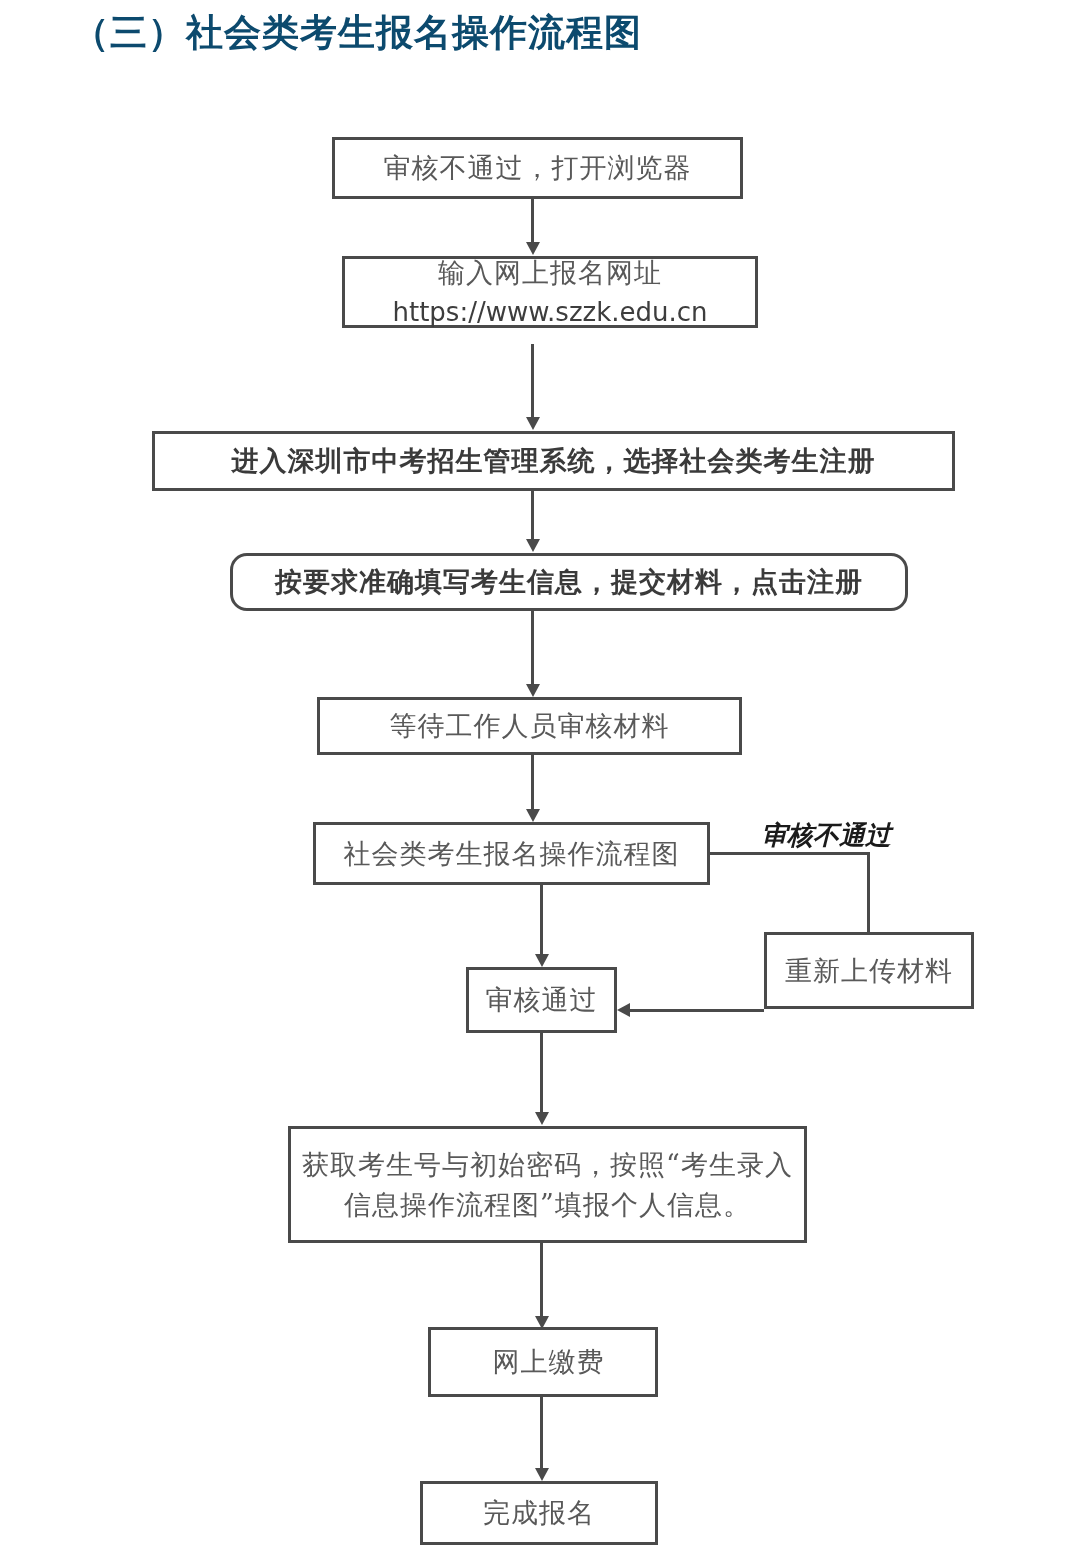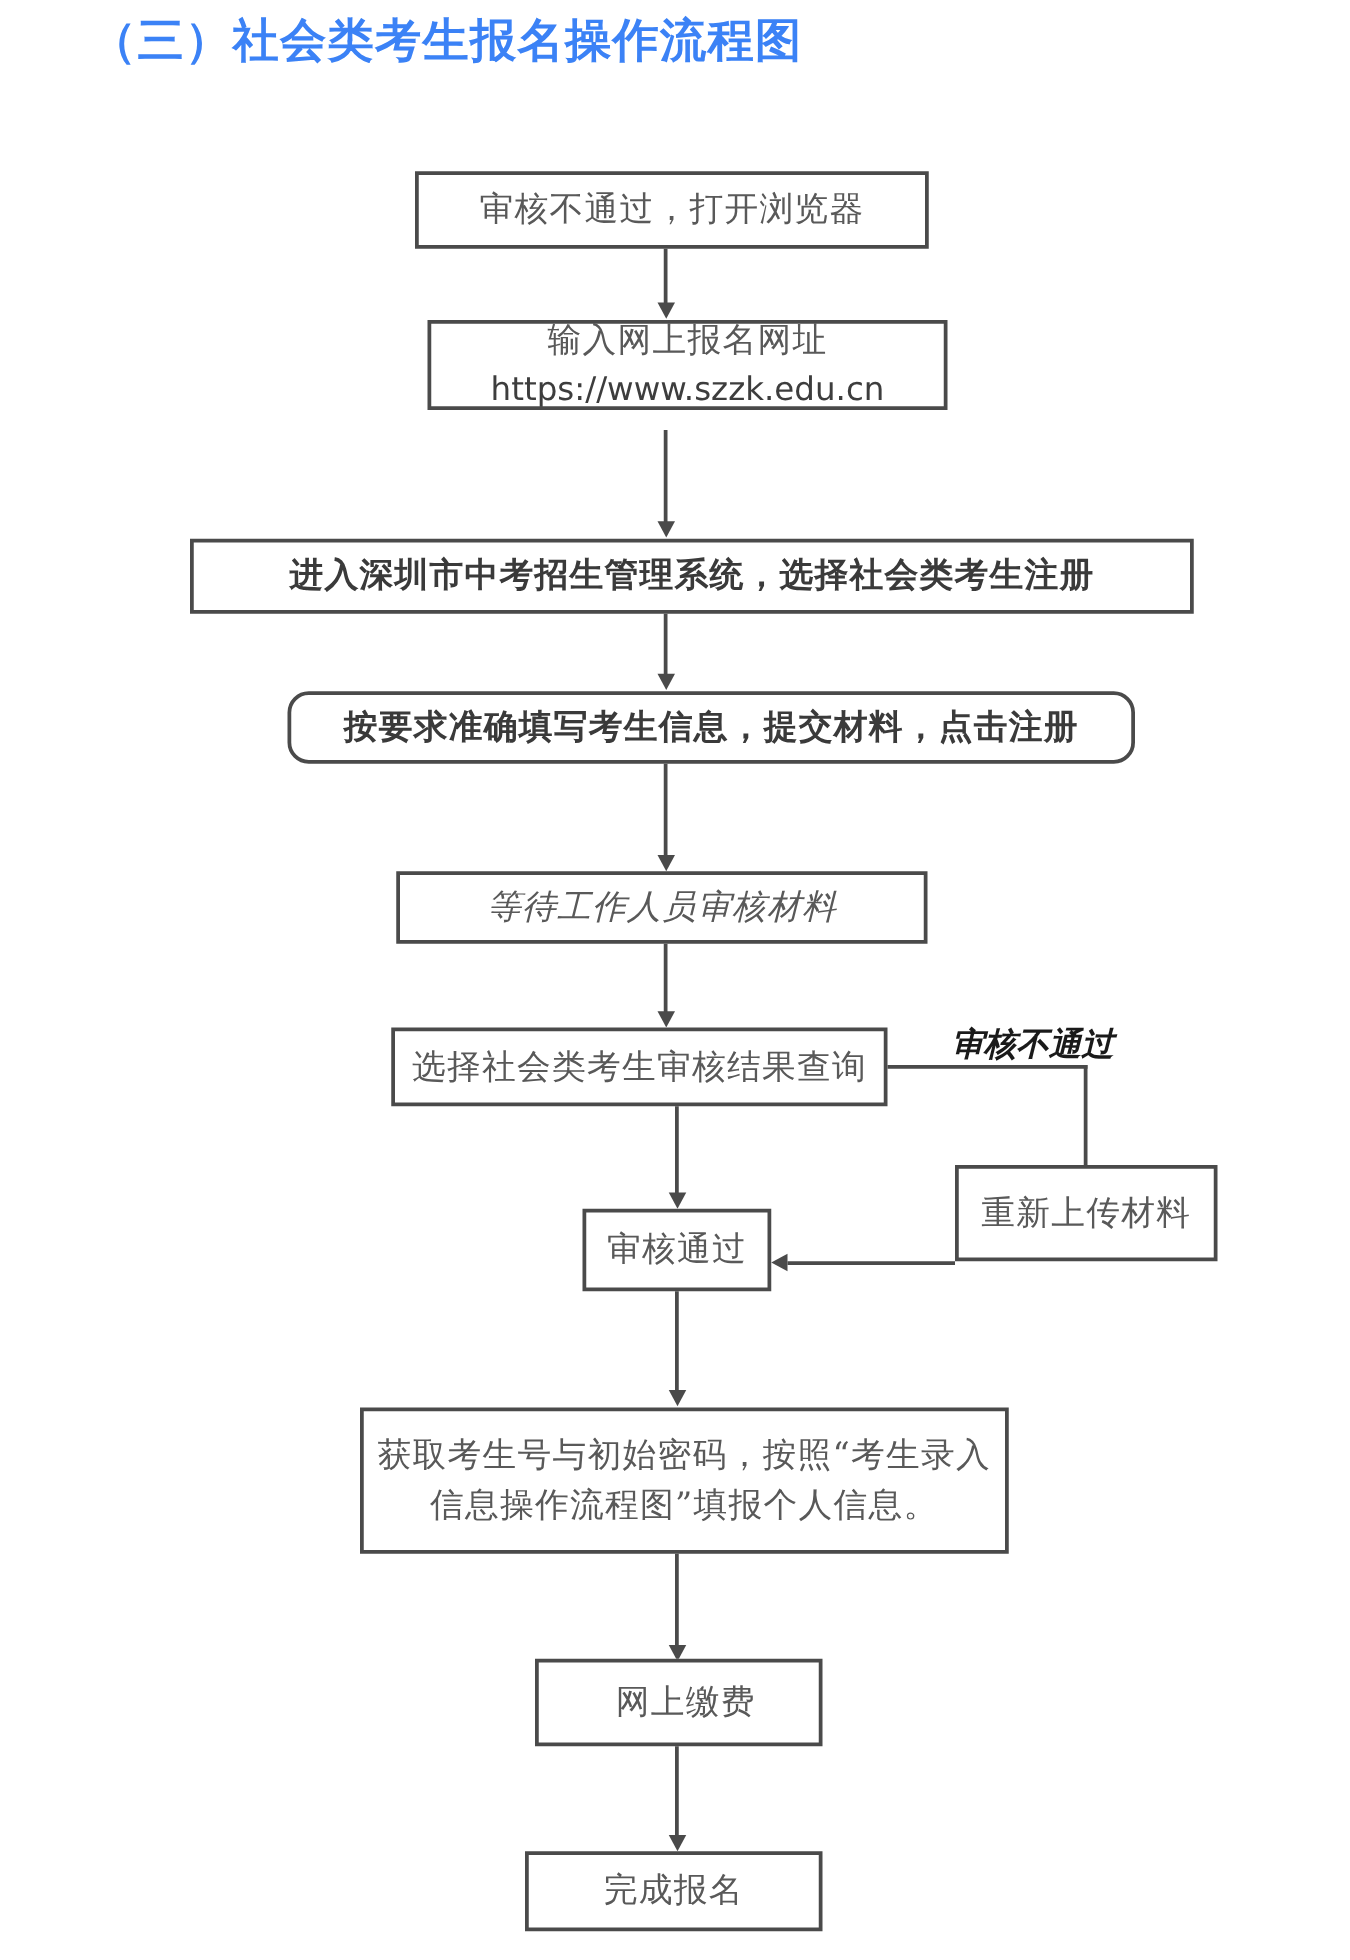--- a/index.html
+++ b/index.html
@@ -19,21 +19,21 @@
     overflow: hidden;
   }
   .title {
     position: absolute;
     left: 72px;
     top: 8px;
     font-family: "DejaVu Serif", "Liberation Serif", serif;
     font-size: 37px;
     font-weight: bold;
     letter-spacing: 1px;
-    color: #3b82f6;
+    color: #0c4a6e;
     white-space: nowrap;
   }
   .node {
     position: absolute;
     box-sizing: border-box;
     border: 3px solid #4a4a4a;
     background: #ffffff;
     display: flex;
     align-items: center;
     justify-content: center;
@@ -131,29 +131,29 @@
   <div class="vline" style="left:531px; top:491px; height:49px;"></div>
   <div class="arrow-down" style="left:526px; top:539px;"></div>
 
   <div class="node bold" style="left:230px; top:553px; width:678px; height:58px;border-radius:17px;">
     <span class="inner">按要求准确填写考生信息，提交材料，点击注册</span>
   </div>
 
   <div class="vline" style="left:531px; top:611px; height:74px;"></div>
   <div class="arrow-down" style="left:526px; top:684px;"></div>
 
-  <div class="node" style="left:317px; top:697px; width:425px; height:58px;font-style:italic;">
+  <div class="node" style="left:317px; top:697px; width:425px; height:58px;">
     <span class="inner">等待工作人员审核材料</span>
   </div>
 
   <div class="vline" style="left:531px; top:755px; height:55px;"></div>
   <div class="arrow-down" style="left:526px; top:809px;"></div>
 
   <div class="node" style="left:313px; top:822px; width:397px; height:63px;">
-    <span class="inner">选择社会类考生审核结果查询</span>
+    <span class="inner">社会类考生报名操作流程图</span>
   </div>
 
   <div class="branch-label" style="left:761px; top:818px;">审核不通过</div>
 
   <div class="hline" style="left:710px; top:852px; width:160px;"></div>
   <div class="vline" style="left:867px; top:852px; height:110px;"></div>
   <div class="arrow-down" style="left:862px; top:960px;"></div>
 
   <div class="vline" style="left:540px; top:885px; height:70px;"></div>
   <div class="arrow-down" style="left:535px; top:954px;"></div>

